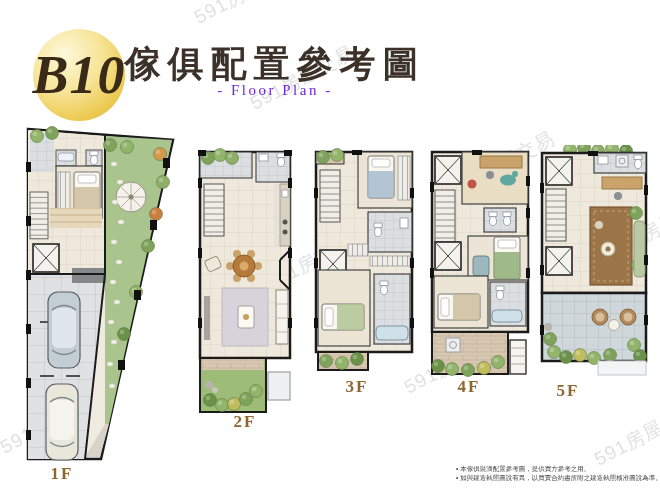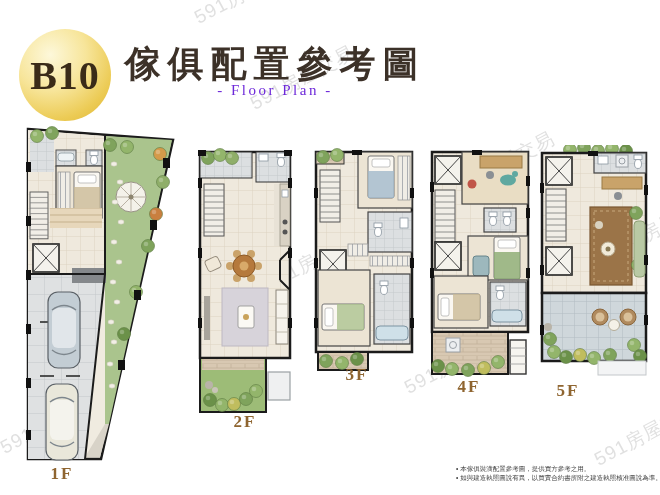--- a/index.html
+++ b/index.html
@@ -1,23 +1,23 @@
 <!DOCTYPE html>
 <html><head>
 <meta charset="utf-8">
 <style>
   html,body{margin:0;padding:0;}
   body{background:#888;}
   #stage{position:relative;width:660px;height:495px;background:#ffffff;overflow:hidden;
          font-family:"Liberation Serif","DejaVu Serif",serif;}
   
-  .badge{position:absolute;left:19px;top:29px;width:92px;height:92px;border-radius:50%;
+  .badge{position:absolute;left:33px;top:29px;width:92px;height:92px;border-radius:50%;
          background:radial-gradient(circle at 34% 28%, #fdf8da 0%, #f7e59a 40%, #eccb55 72%, #ddb32f 100%);
          display:flex;align-items:center;justify-content:center;
-         color:#3a2b18;font-size:40px;font-weight:700;letter-spacing:1px;}
+         color:#3a2b18;font-size:54px;font-weight:700;letter-spacing:1px;font-style:italic;}
   .title{position:absolute;left:120px;top:40px;width:310px;text-align:center;
          color:#3c3128;font-size:36px;font-weight:700;letter-spacing:7px;white-space:nowrap;}
   .subtitle{position:absolute;left:120px;top:82px;width:310px;text-align:center;
          color:#6d28d9;font-size:15px;letter-spacing:2.5px;}
   
   .plan{position:absolute;}
   .floor-label{position:absolute;width:44px;text-align:center;color:#8f6530;
          font-size:17px;font-weight:700;letter-spacing:2px;}
   
   .notes{position:absolute;left:456px;top:464px;width:202px;
@@ -365,21 +365,21 @@
         <rect x="2" y="180" width="4" height="10"></rect>
       <rect x="106" y="40" width="4" height="10"></rect>
         <rect x="106" y="110" width="4" height="10"></rect>
         <rect x="106" y="170" width="4" height="10"></rect>
       <rect x="50" y="6" width="10" height="5"></rect>
     </g>
   </svg>
 
   <span class="floor-label" style="left:40px;top:464px">1F</span>
   <span class="floor-label" style="left:223px;top:412px">2F</span>
-  <span class="floor-label" style="left:335px;top:365px">3F</span>
+  <span class="floor-label" style="left:335px;top:377px">3F</span>
   <span class="floor-label" style="left:447px;top:377px">4F</span>
   <span class="floor-label" style="left:546px;top:381px">5F</span>
 
   <div class="notes">
     <div class="row"><span class="bullet">•</span><span>本傢俱裝潢配置參考圖，提供買方參考之用。</span></div>
     <div class="row"><span class="bullet">•</span><span>如與建造執照圖說有異，以買賣合約書所附之建造執照核准圖說為準。</span></div>
   </div>
 
 </div>
 

